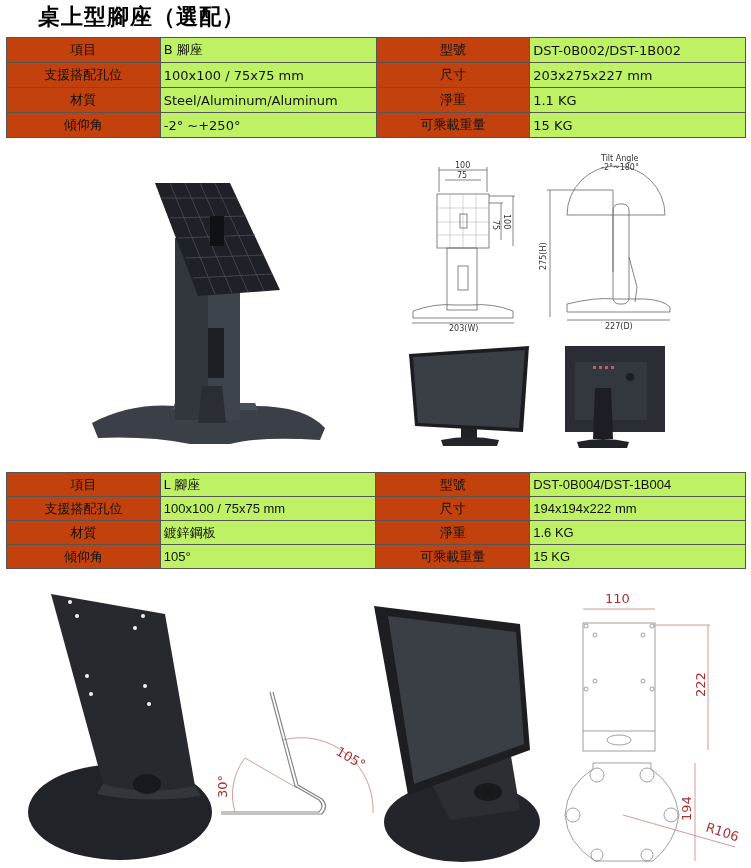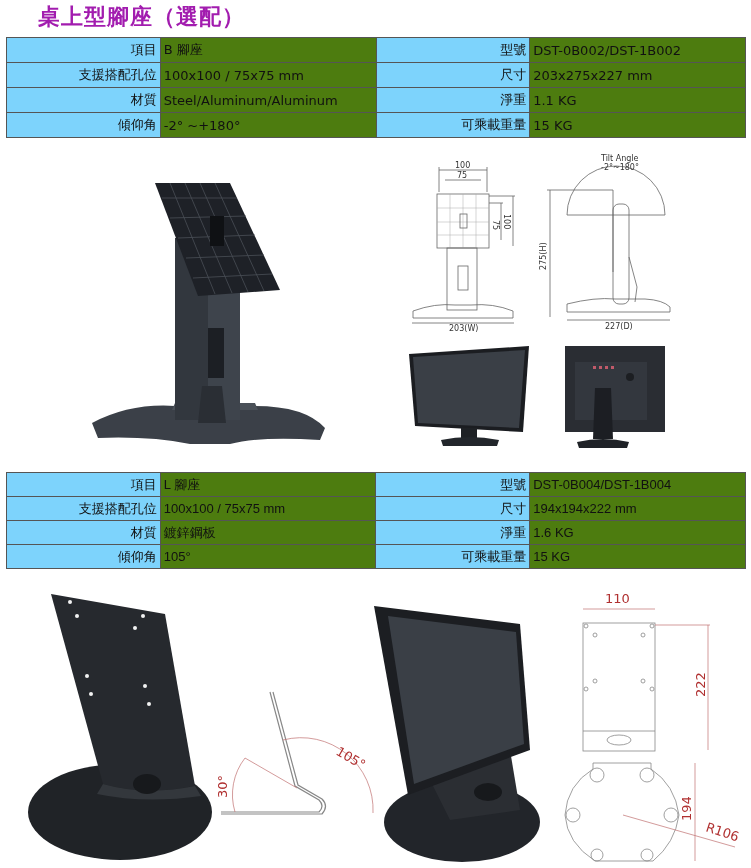--- a/index.html
+++ b/index.html
@@ -1,21 +1,21 @@
 <!DOCTYPE html>
 <html><head>
 <meta charset="utf-8">
 <style>
   html, body { margin:0; padding:0; background:#ffffff; }
   body { width:751px; height:868px; position:relative; overflow:hidden; font-family:"DejaVu Sans", sans-serif; }
-  .title { position:absolute; left:38px; top:2px; font-size:22px; font-weight:bold; color:#a21caf; letter-spacing:1px; font-family:"DejaVu Sans", sans-serif; }
+  .title { position:absolute; left:38px; top:2px; font-size:22px; font-weight:bold; color:#000000; letter-spacing:1px; font-family:"DejaVu Sans", sans-serif; }
   table.spec { position:absolute; border-collapse:collapse; font-size:13px; color:#111; }
   table.spec td { border:1px solid #555; height:24px; padding:0 3px; white-space:nowrap; }
-  table.spec td.lbl { background:#7dd3fc; text-align:right; }
-  table.spec td.val { background:#4d7c0f; text-align:left; }
+  table.spec td.lbl { background:#c2410c; text-align:center; }
+  table.spec td.val { background:#bef264; text-align:left; }
   #t1 { left:6px; top:37px; width:740px; }
   #t2 { left:6px; top:472px; width:740px; }
   #t2 td { height:23px; font-family:"Liberation Sans", sans-serif; font-size:13px; }
   .fig { position:absolute; }
 </style>
 </head>
 <body>
 
 <div class="title">桌上型腳座（選配）</div>
 
@@ -40,21 +40,21 @@
     <td class="val">203x275x227 mm</td>
   </tr>
   <tr>
     <td class="lbl">材質</td>
     <td class="val">Steel/Aluminum/Aluminum</td>
     <td class="lbl">淨重</td>
     <td class="val">1.1 KG</td>
   </tr>
   <tr>
     <td class="lbl">傾仰角</td>
-    <td class="val">-2°  ~+180°</td>
+    <td class="val">-2°  ~+250°</td>
     <td class="lbl">可乘載重量</td>
     <td class="val">15 KG</td>
   </tr>
 </tbody>
   </table>
 
 <svg class="fig" style="left:80px;top:178px" width="260" height="280" viewBox="0 0 260 280">
   <path d="M12 245 Q50 225 95 228 L175 228 Q225 228 245 250 L240 262 Q180 258 150 266 L110 266 Q70 258 18 260 Z" fill="#3b4048"></path>
   <path d="M95 225 L175 225 L178 232 L92 232 Z" fill="#4a5058"></path>
   <rect x="95" y="60" width="65" height="182" fill="#32373e"></rect>

